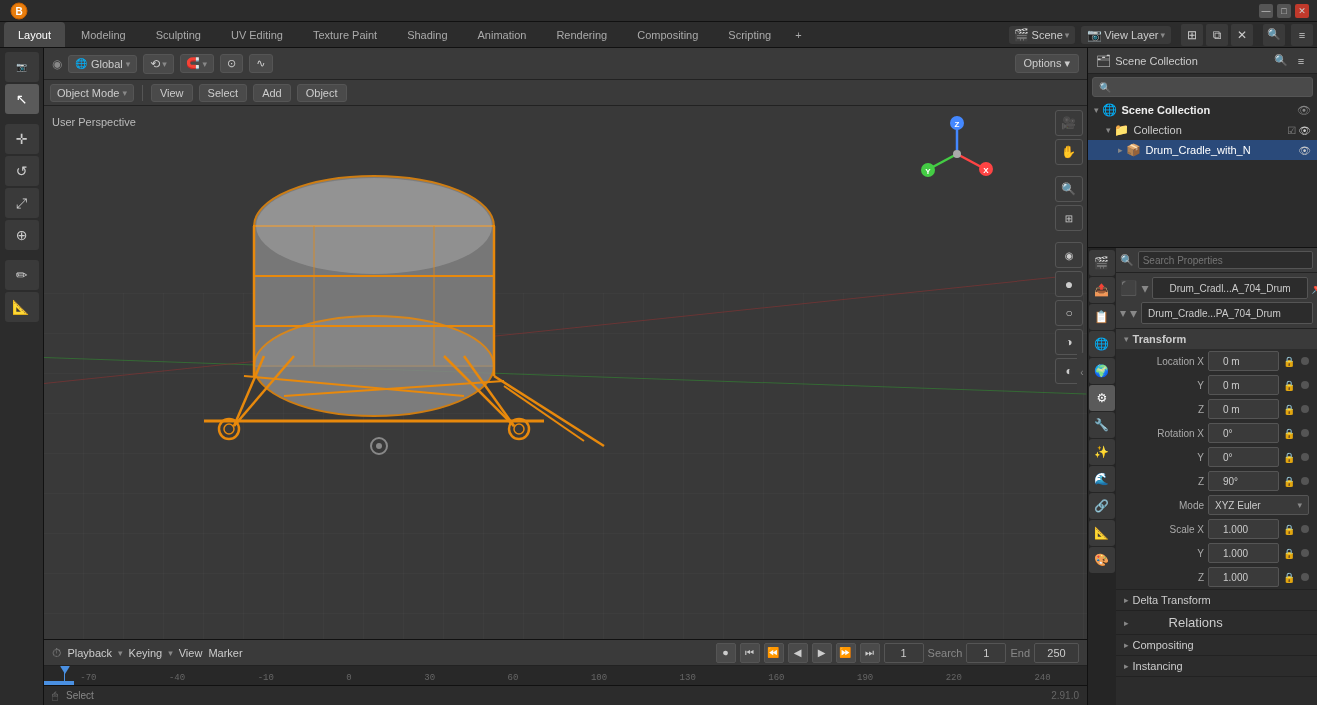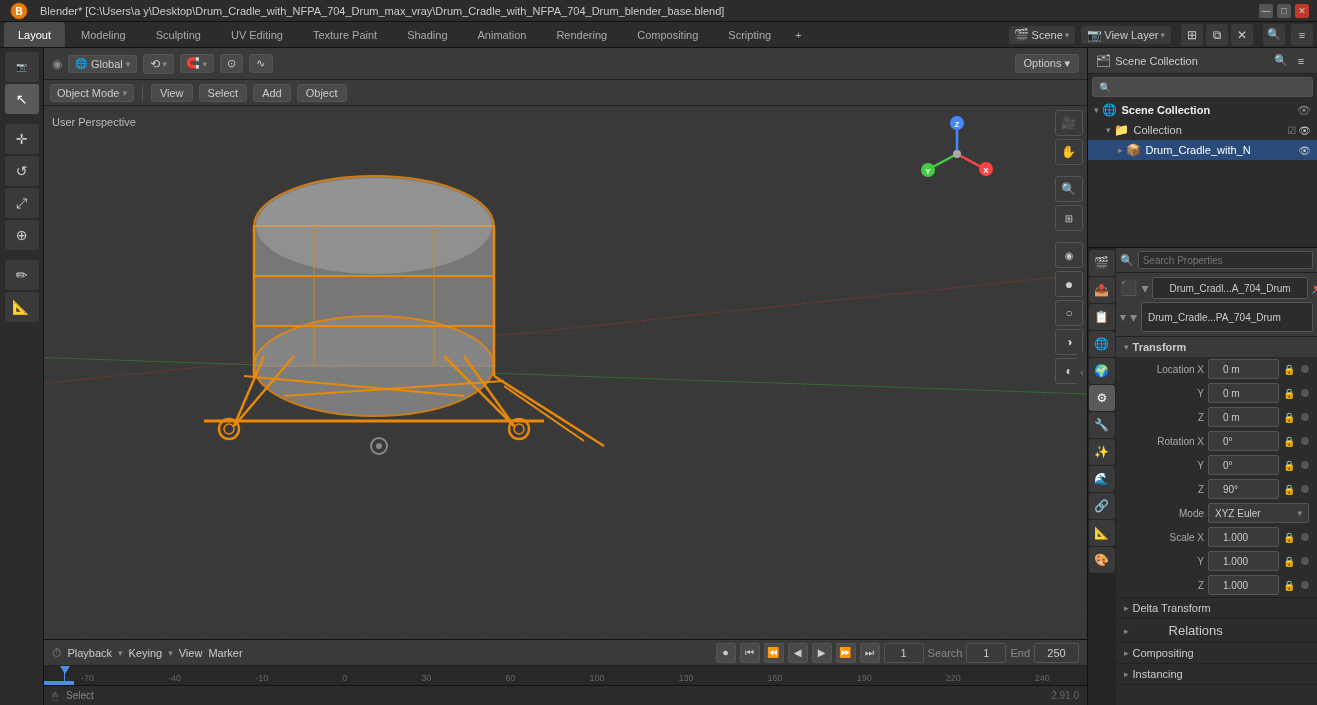--- a/index.html
+++ b/index.html
@@ -454,21 +454,20 @@
 <div class="app-container">
 
   <div class="title-bar">
     <div class="title-bar-left">
       <div class="blender-logo">
         <svg width="18" height="18" viewBox="0 0 18 18">
           <circle cx="9" cy="9" r="8" fill="#e87d0d" stroke="#c86000" stroke-width="1"></circle>
           <text x="9" y="13" text-anchor="middle" fill="white" font-size="10" font-weight="bold">B</text>
         </svg>
       </div>
-      <span class="title-bar-title">Blender* [C:\Users\a y\Desktop\Drum_Cradle_with_NFPA_704_Drum_max_vray\Drum_Cradle_with_NFPA_704_Drum_blender_base.blend]</span>
     </div>
     <div class="title-bar-controls">
       <div class="title-bar-btn">—</div>
       <div class="title-bar-btn">□</div>
       <div class="title-bar-btn" style="background:#c0392b;">✕</div>
     </div>
   </div>
 
 
   <div class="workspace-tabs">
@@ -666,21 +665,21 @@
             <div style="width:20px;height:20px;background:#4a4a4a;border:1px solid #555;border-radius:2px;display:flex;align-items:center;justify-content:center;font-size:10px;color:#ccc;cursor:pointer;">⏩</div>
             <div style="width:20px;height:20px;background:#4a4a4a;border:1px solid #555;border-radius:2px;display:flex;align-items:center;justify-content:center;font-size:10px;color:#ccc;cursor:pointer;">⏭</div>
             <div style="width:40px;height:20px;background:#3a3a3a;border:1px solid #555;border-radius:2px;display:flex;align-items:center;justify-content:center;font-size:11px;color:#ccc;cursor:pointer;">1</div>
             <span style="font-size:11px;color:#888;">Search</span>
             <div style="width:40px;height:20px;background:#3a3a3a;border:1px solid #555;border-radius:2px;display:flex;align-items:center;justify-content:center;font-size:11px;color:#ccc;cursor:pointer;">1</div>
             <span style="font-size:11px;color:#888;">End</span>
             <div style="width:45px;height:20px;background:#3a3a3a;border:1px solid #555;border-radius:2px;display:flex;align-items:center;justify-content:center;font-size:11px;color:#ccc;cursor:pointer;">250</div>
           </div>
         </div>
 
-        <div style="flex:1;background:#282828;position:relative;display:flex;align-items:center;padding:0 4px;">
+        <div style="flex:1;background:#282828;position:relative;display:flex;align-items:center;padding:0 4px;font-family:Liberation Mono, monospace;">
           <div style="position:absolute;left:0;top:0;right:0;bottom:0;display:flex;align-items:flex-end;padding-bottom:2px;">
 
             <div style="display:flex;width:100%;justify-content:space-around;font-size:9px;color:#666;">
               <span>-70</span>
                 <span>-40</span>
                 <span>-10</span>
                 <span>0</span>
                 <span>30</span>
                 <span>60</span>
                 <span>100</span>
@@ -779,21 +778,21 @@
           <div style="padding:4px;background:#3a3a3a;border-bottom:1px solid #222;">
             <div style="display:flex;align-items:center;gap:4px;margin-bottom:3px;">
               <span style="font-size:14px;color:#e8a020;">⬛</span>
               <span style="font-size:14px;color:#888;">▾</span>
               <div style="flex:1;background:#2c2c2c;border:1px solid #555;border-radius:2px;height:22px;padding:0 16px;font-size:10px;color:#ccc;display:flex;align-items:center;">Drum_Cradl...A_704_Drum</div>
               <div style="width:16px;height:16px;display:flex;align-items:center;justify-content:center;font-size:11px;color:#888;cursor:pointer;">📌</div>
             </div>
             <div style="display:flex;align-items:center;gap:4px;">
               <span style="font-size:12px;color:#888;">▾</span>
               <span style="font-size:14px;color:#888;">▾</span>
-              <div style="flex:1;background:#2c2c2c;border:1px solid #555;border-radius:2px;height:30px;padding:0 6px;font-size:10px;color:#ccc;display:flex;align-items:center;">Drum_Cradle...PA_704_Drum</div>
+              <div style="flex:1;background:#2c2c2c;border:1px solid #555;border-radius:2px;height:22px;padding:0 6px;font-size:10px;color:#ccc;display:flex;align-items:center;">Drum_Cradle...PA_704_Drum</div>
             </div>
           </div>
 
           <div style="border-bottom:1px solid #222;">
             <div style="padding:4px 8px;background:#3a3a3a;display:flex;align-items:center;gap:4px;cursor:pointer;">
               <span style="font-size:9px;color:#888;">▾</span>
               <span style="font-size:11px;color:#ccc;font-weight:bold;">Transform</span>
             </div>
 
             <div class="props-row">

